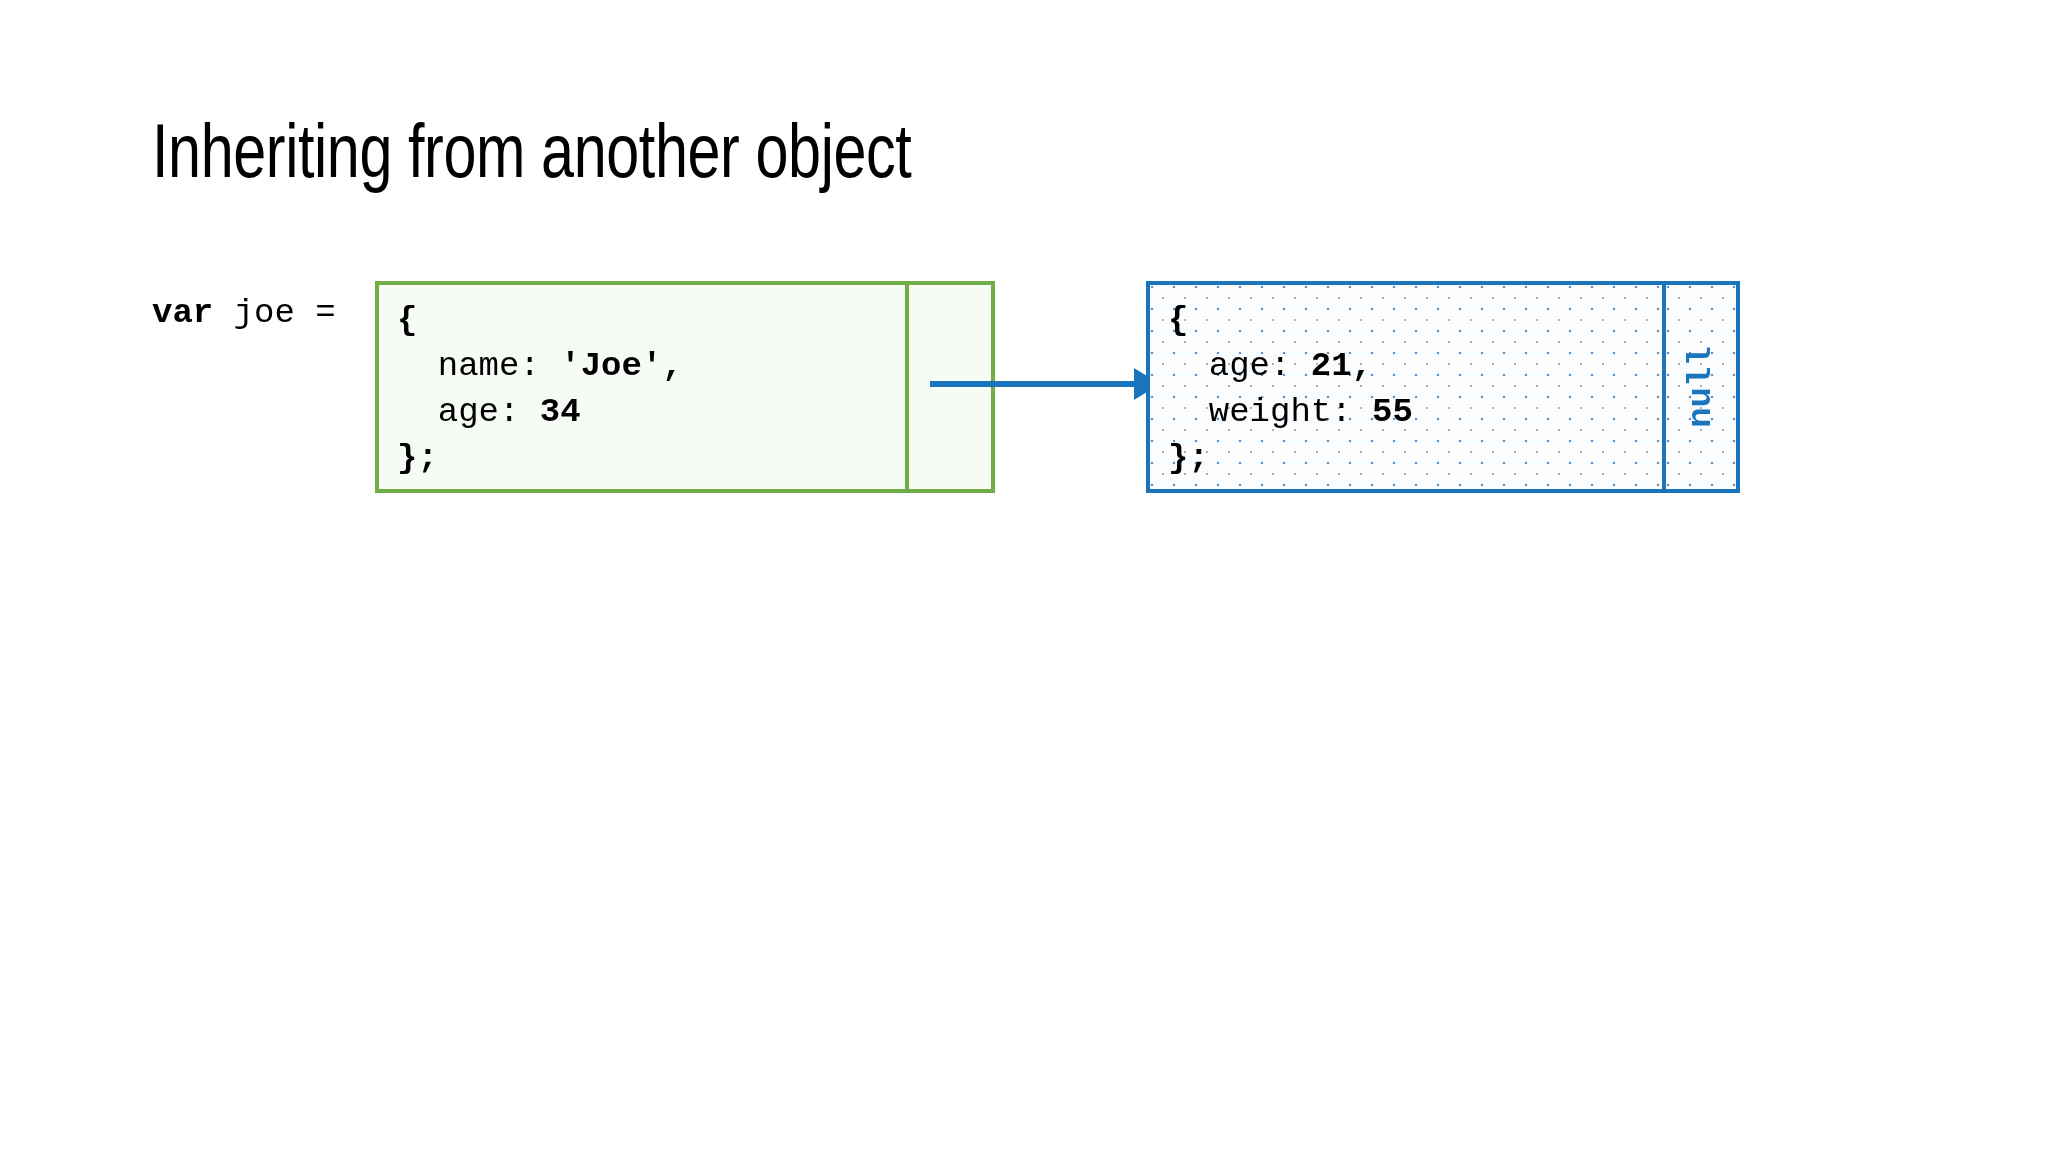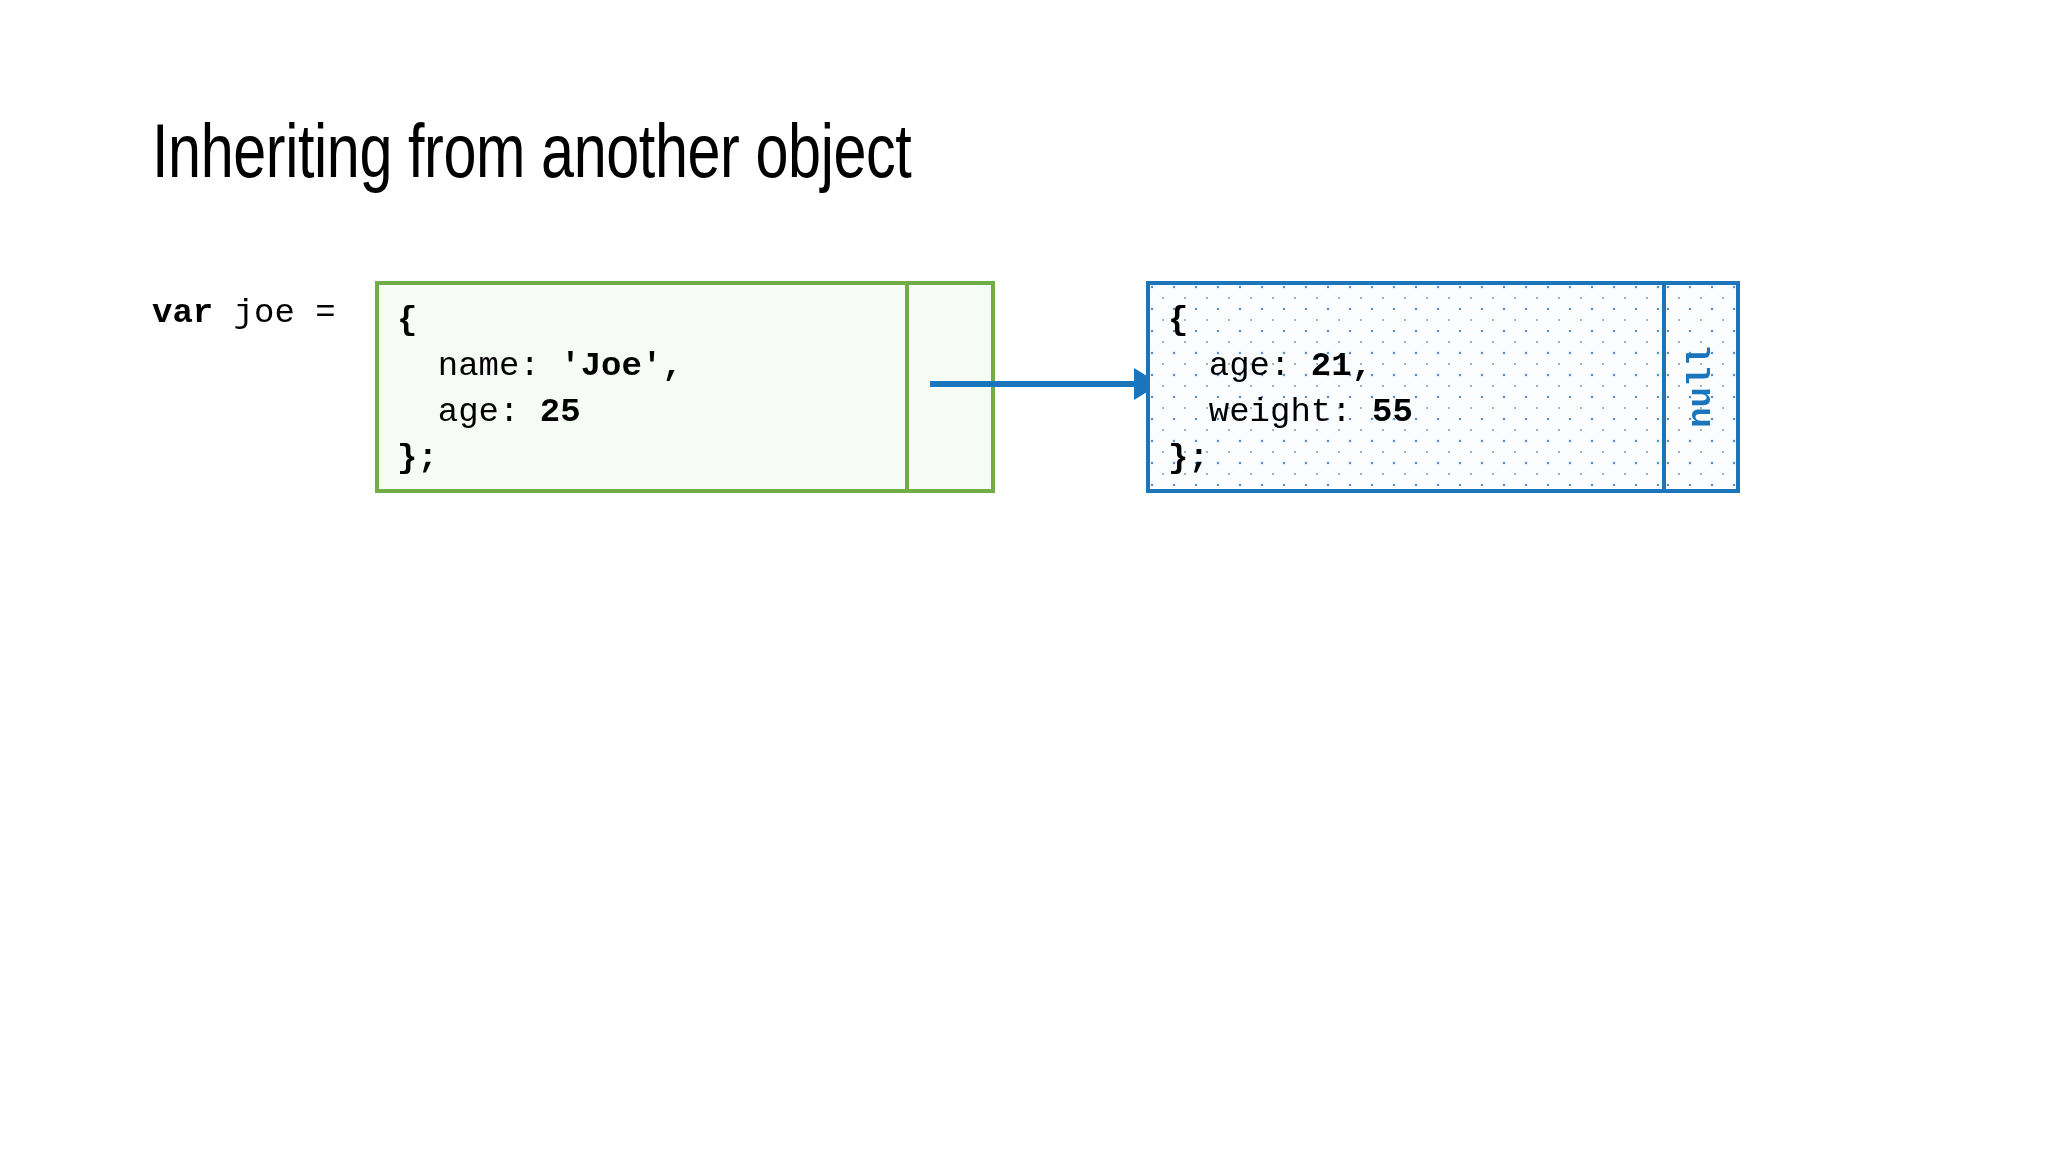--- a/index.html
+++ b/index.html
@@ -153,21 +153,21 @@
 <body>
 
 <div id="slide-title">Inheriting from another object</div>
 
 <div id="decl-prefix"><span class="kw">var</span><span> joe = </span></div>
 
 <div class="obj-box" id="joe-object-box">
   <div class="obj-body">
     <div class="code"><span class="b">{</span>
   name: <span class="b">'Joe',</span>
-  age: <span class="b">25</span>
+  age: <span class="b">34</span>
 <span class="b">};</span></div>
   </div>
   <div class="obj-proto">
     <div class="code" style="padding:0;text-align:center;"></div>
   </div>
 </div>
 
 <svg id="proto-arrow" viewBox="0 0 230 48">
   <line x1="0" y1="24" x2="206" y2="24" stroke="#1A75BC" stroke-width="6"></line>
   <polygon points="204,8 230,24 204,40" fill="#1A75BC"></polygon>

